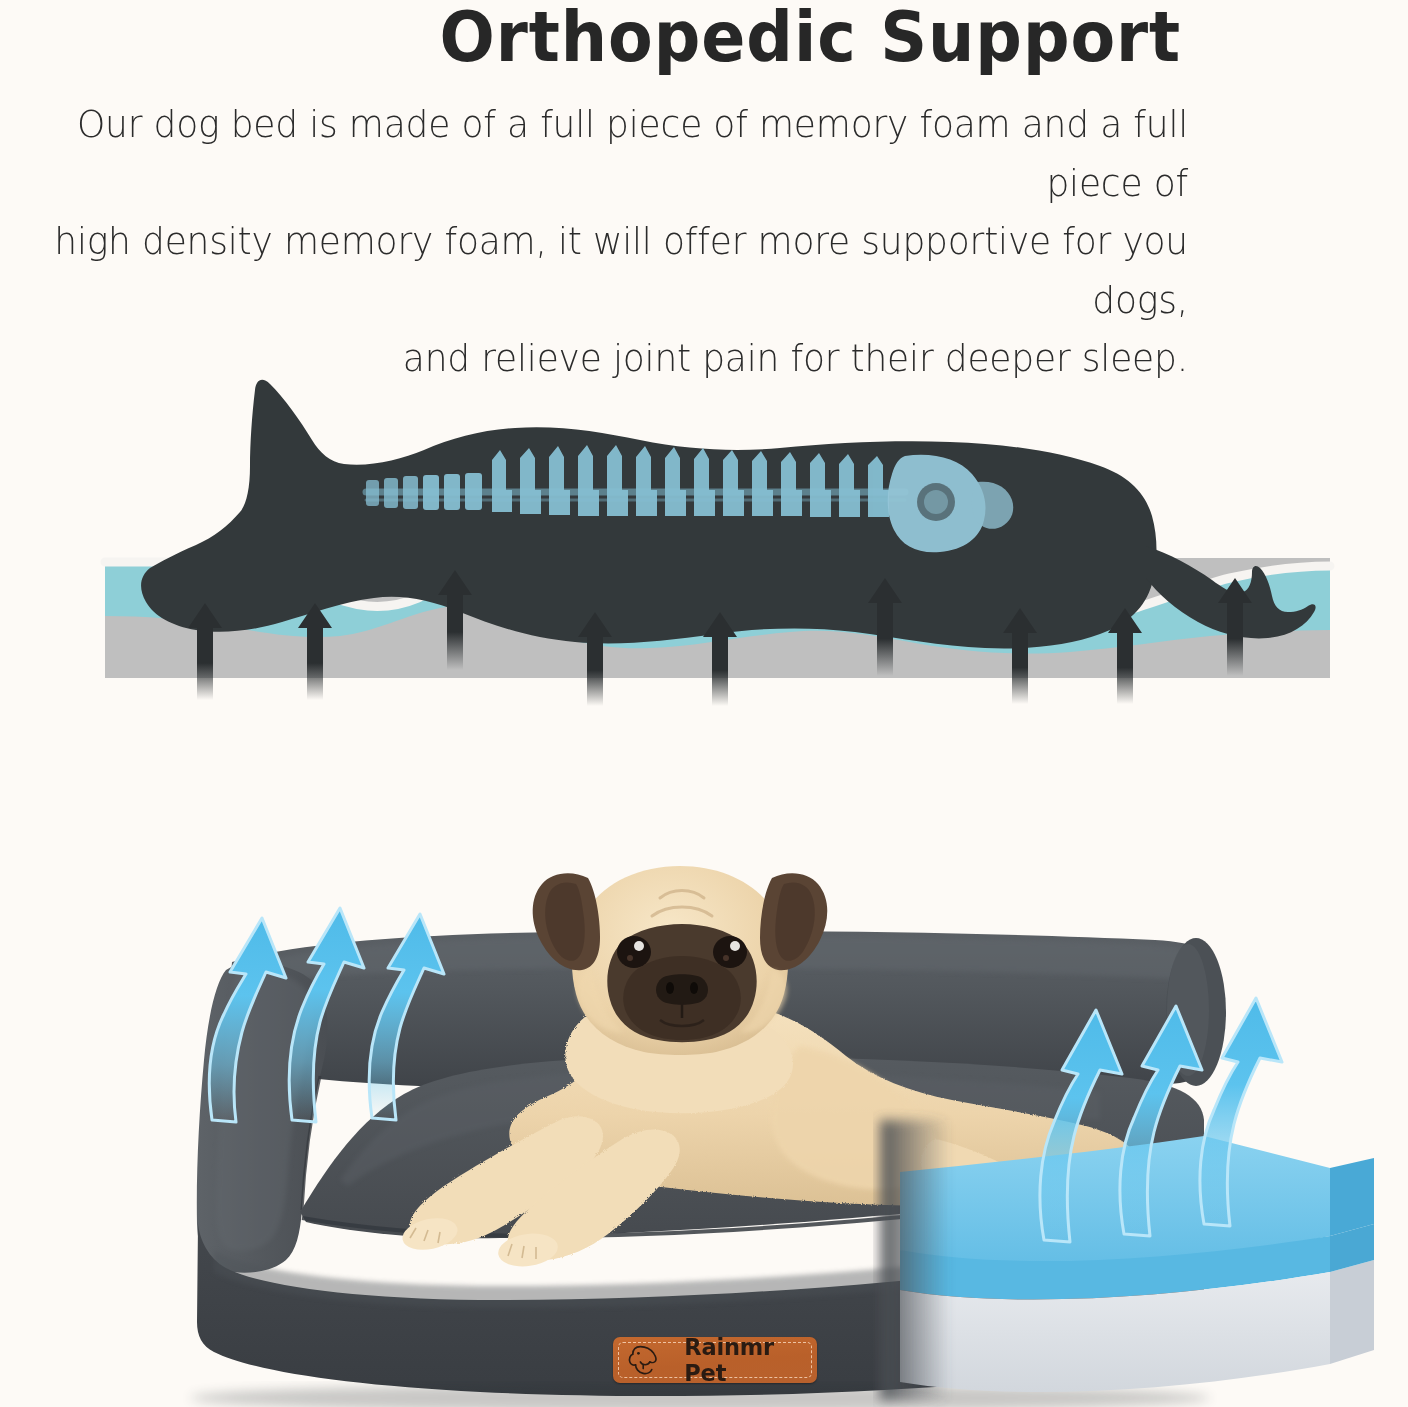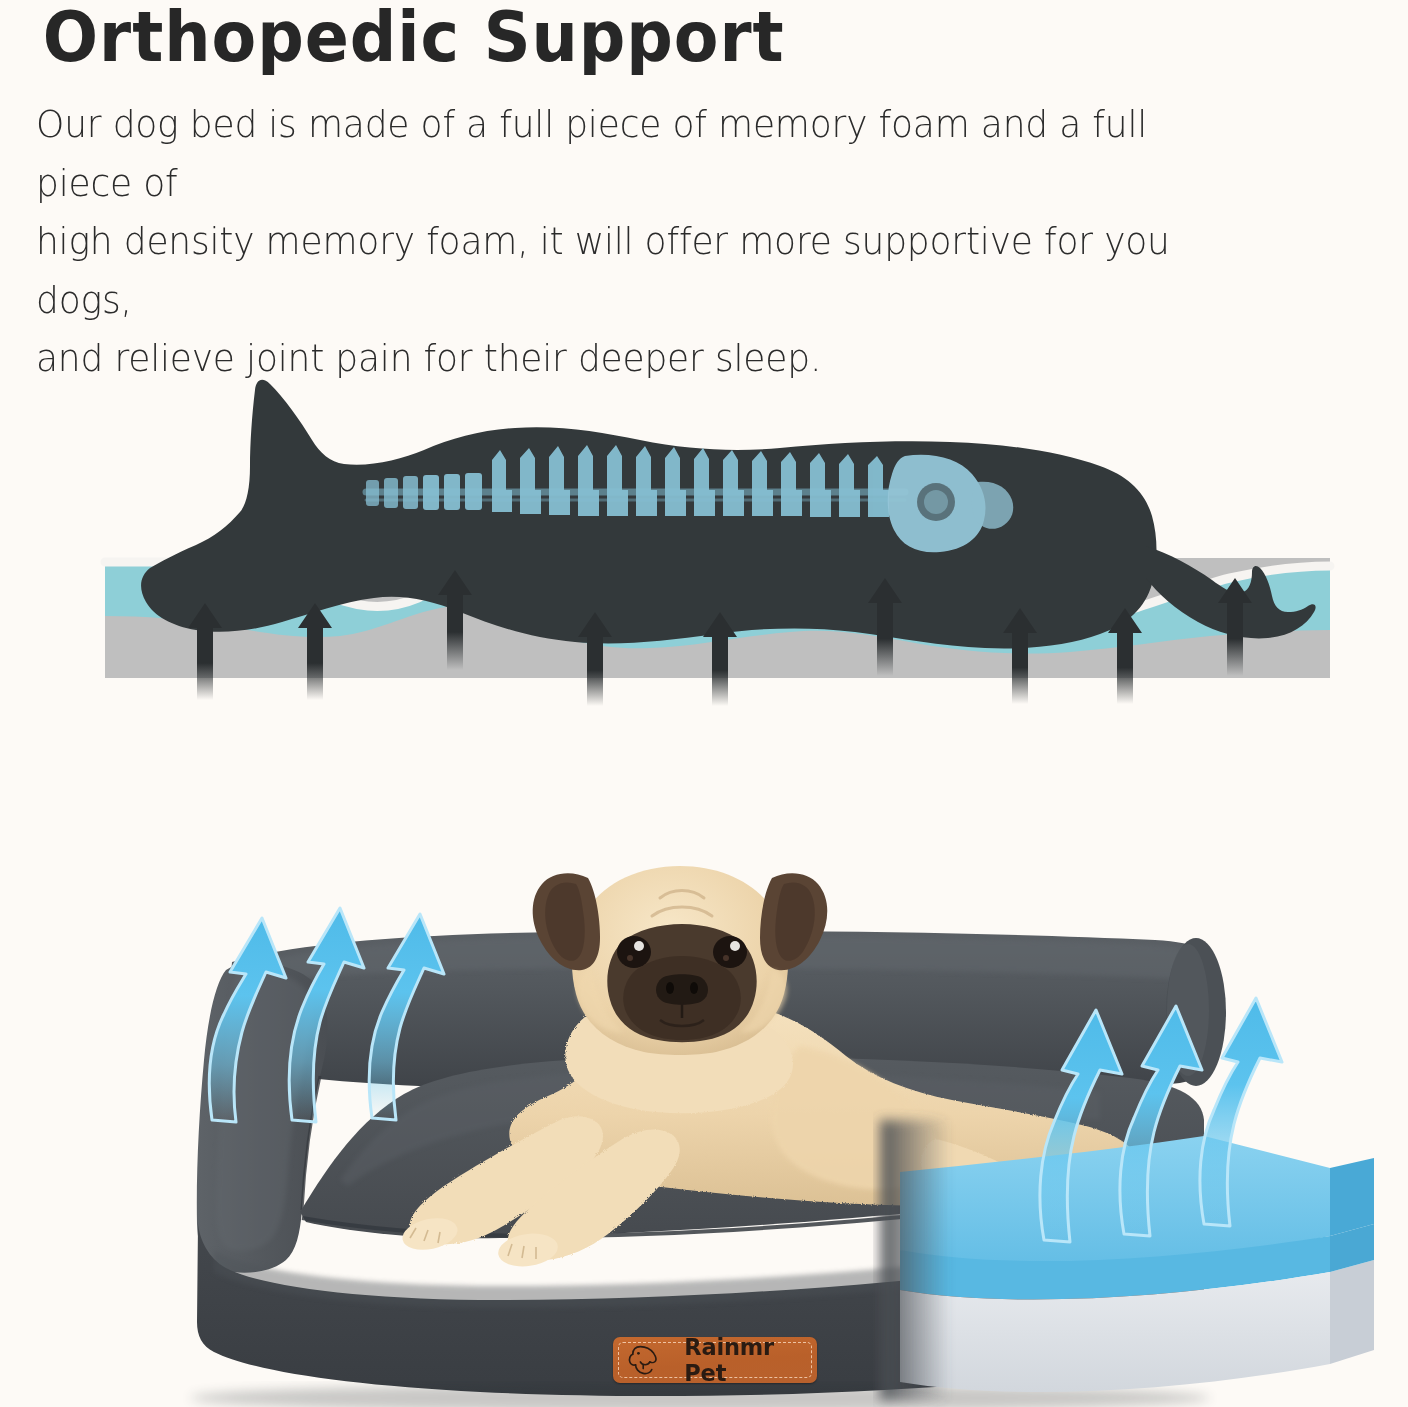--- a/index.html
+++ b/index.html
@@ -5,21 +5,21 @@
   * { margin:0; padding:0; box-sizing:border-box; }
   html,body { width:1408px; height:1407px; }
   body {
     background:#fdfaf6;
     font-family:"Liberation Sans", sans-serif;
     position:relative;
     overflow:hidden;
   }
 
   
-  .header { width:1224px; padding-top:2px; text-align:left; }
+  .header { width:1224px; padding-top:2px; text-align:right; }
   .title {
     font-size:70px;
     font-weight:bold;
     letter-spacing:1px;
     color:#272727;
     line-height:1.02;
     font-family:"DejaVu Sans", sans-serif;
     transform:scaleX(0.93);
   }
   .subtitle {

